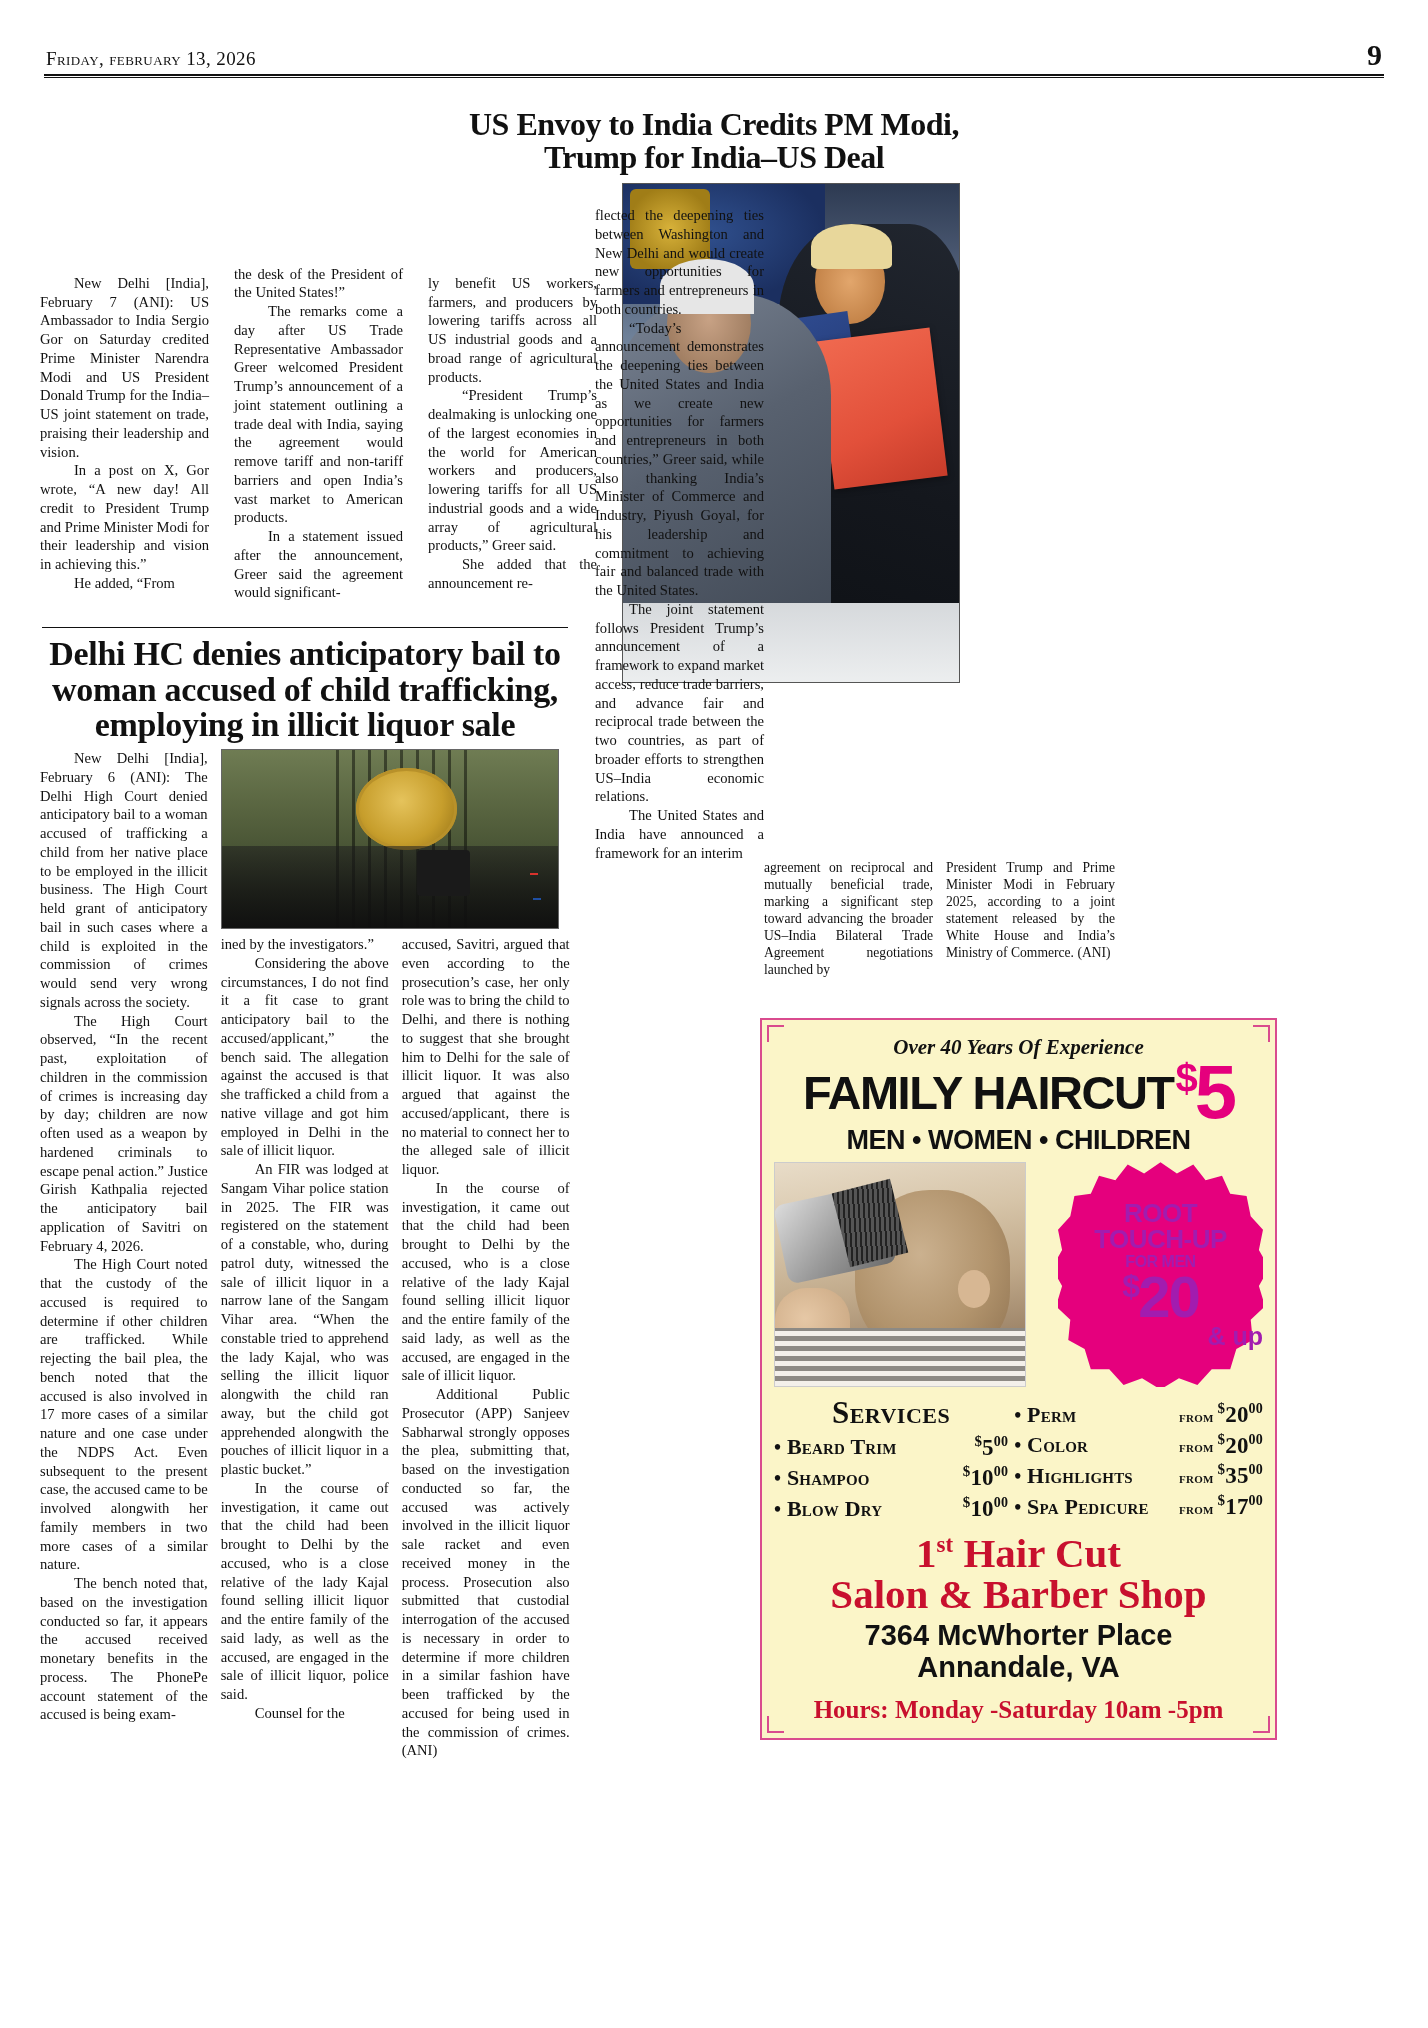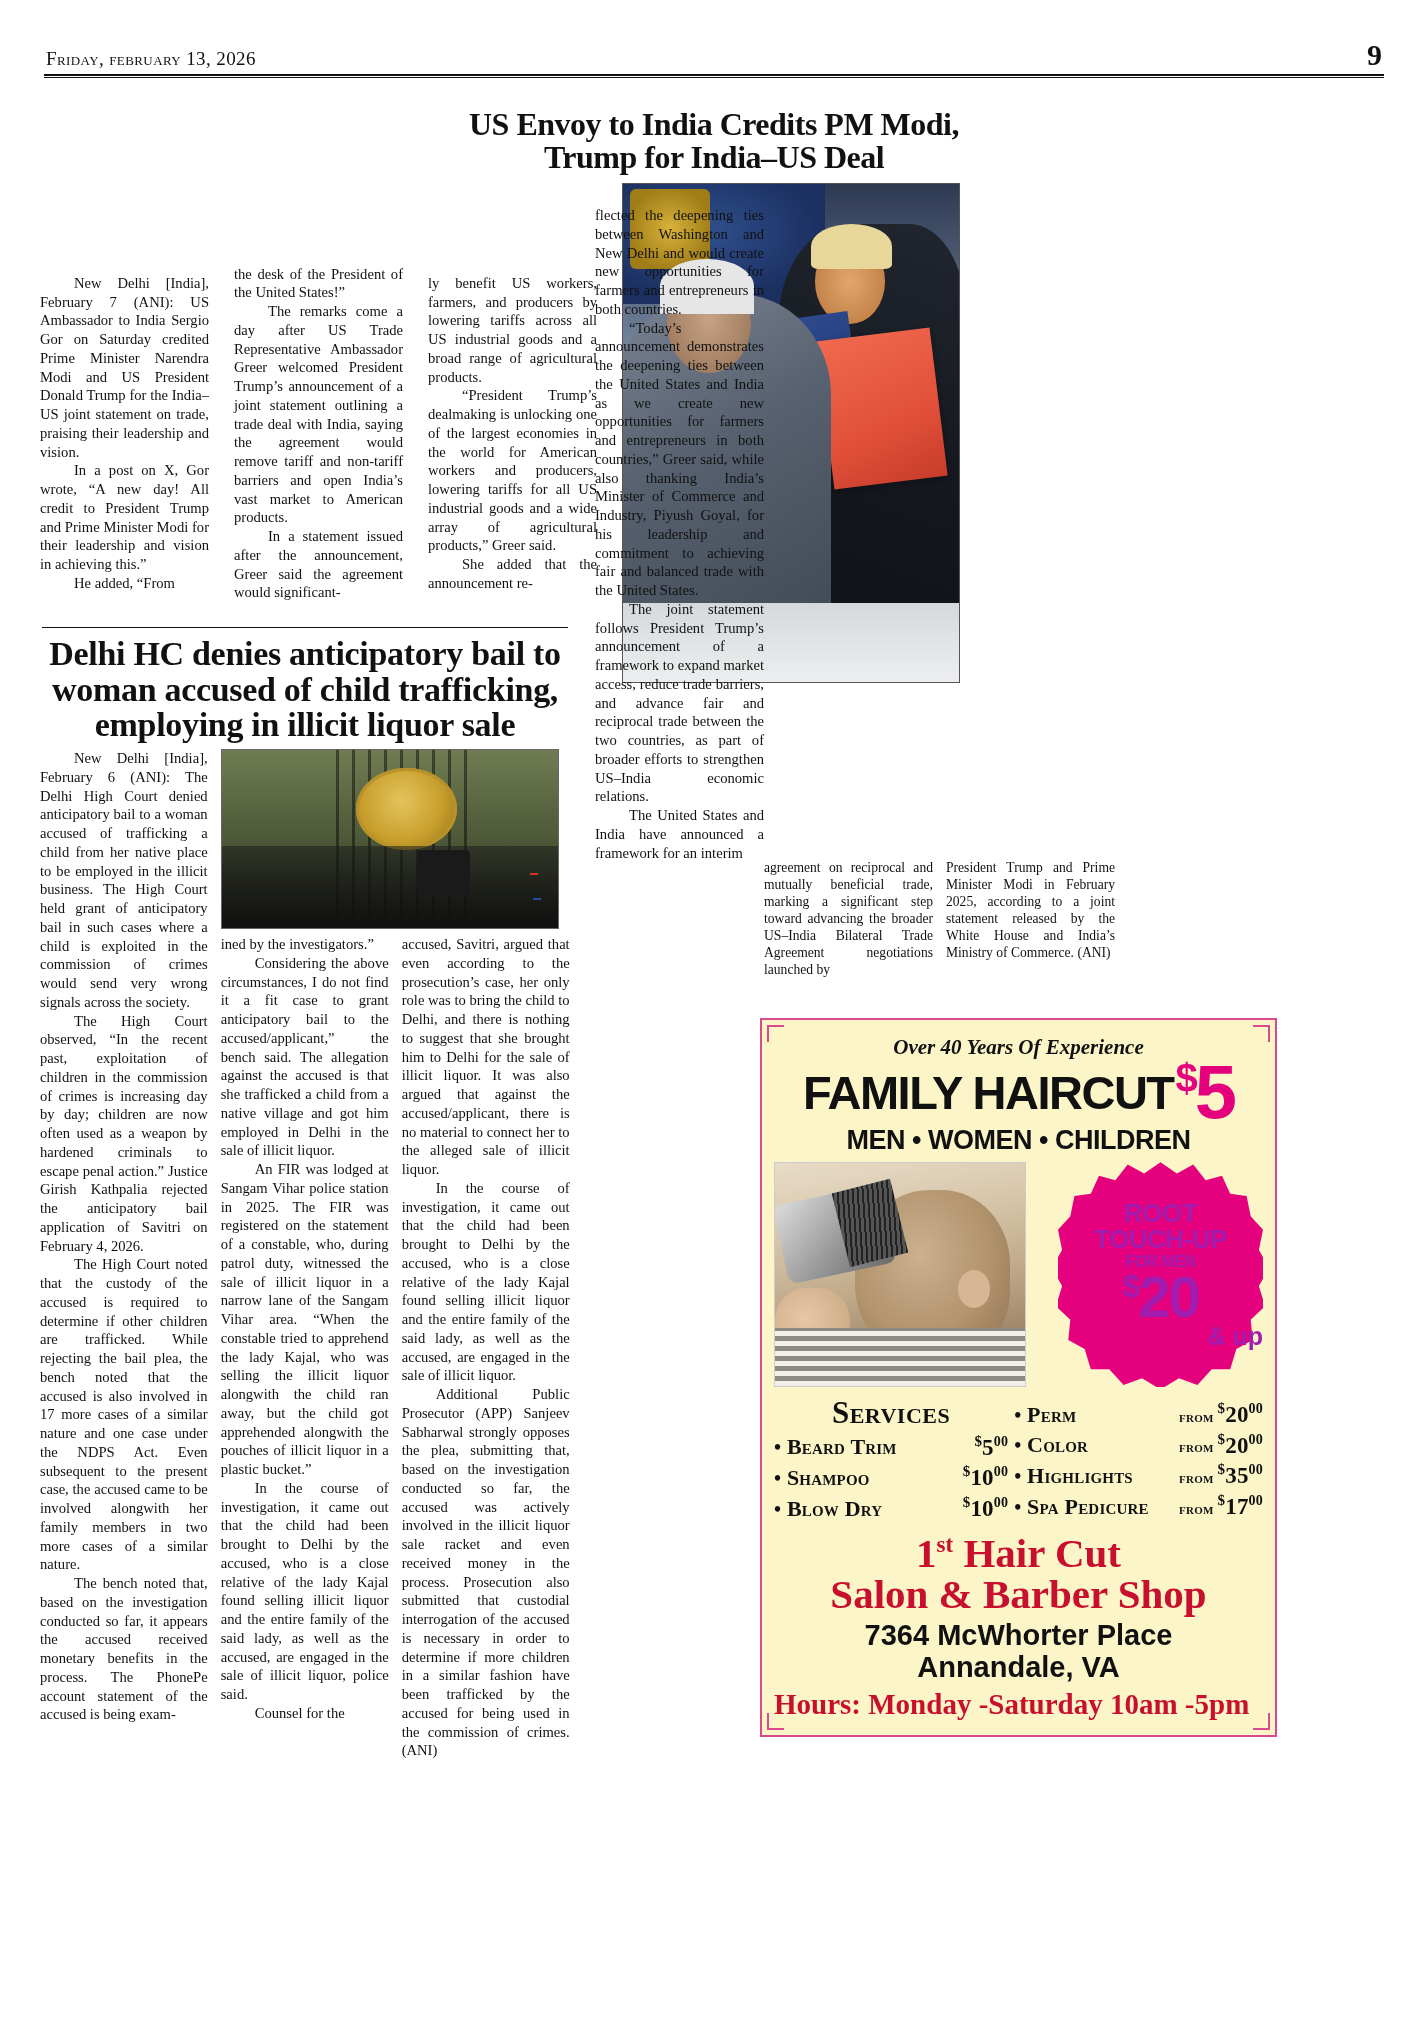--- a/index.html
+++ b/index.html
@@ -162,21 +162,21 @@
   .svc-row .pr { white-space:nowrap; font-size:23px; }
   .svc-row .pr .dol { font-size:15px; vertical-align:super; }
   .svc-row .pr .cents { font-size:14px; vertical-align:super; }
   .svc-row .from { font-size:15px; font-variant:small-caps; margin-right:4px; }
 
   .ad-name1 { text-align:center; color:#c8102e; font-weight:bold; font-size:41px; margin-top:10px; line-height:1.05; }
   .ad-name1 sup { font-size:23px; }
   .ad-name2 { text-align:center; color:#c8102e; font-weight:bold; font-size:41px; line-height:1.05; margin-top:-2px; }
   .ad-addr { text-align:center; font-family:"Liberation Sans", sans-serif; font-weight:bold; font-size:29px; line-height:1.1; margin-top:4px; }
   .ad-city { text-align:center; font-family:"Liberation Sans", sans-serif; font-weight:bold; font-size:29px; line-height:1.1; }
-  .ad-hours { color:#c8102e; font-weight:bold; font-size:29px; margin-top:4px; }
+  .ad-hours { text-align:center; color:#c8102e; font-weight:bold; font-size:25px; margin-top:12px; }
 </style>
 </head>
 <body>
 
 <div class="page">
 
   <div class="masthead">
     <div class="dateline">Friday, February 13, 2026</div>
     <div class="pagenum">9</div>
   </div>

